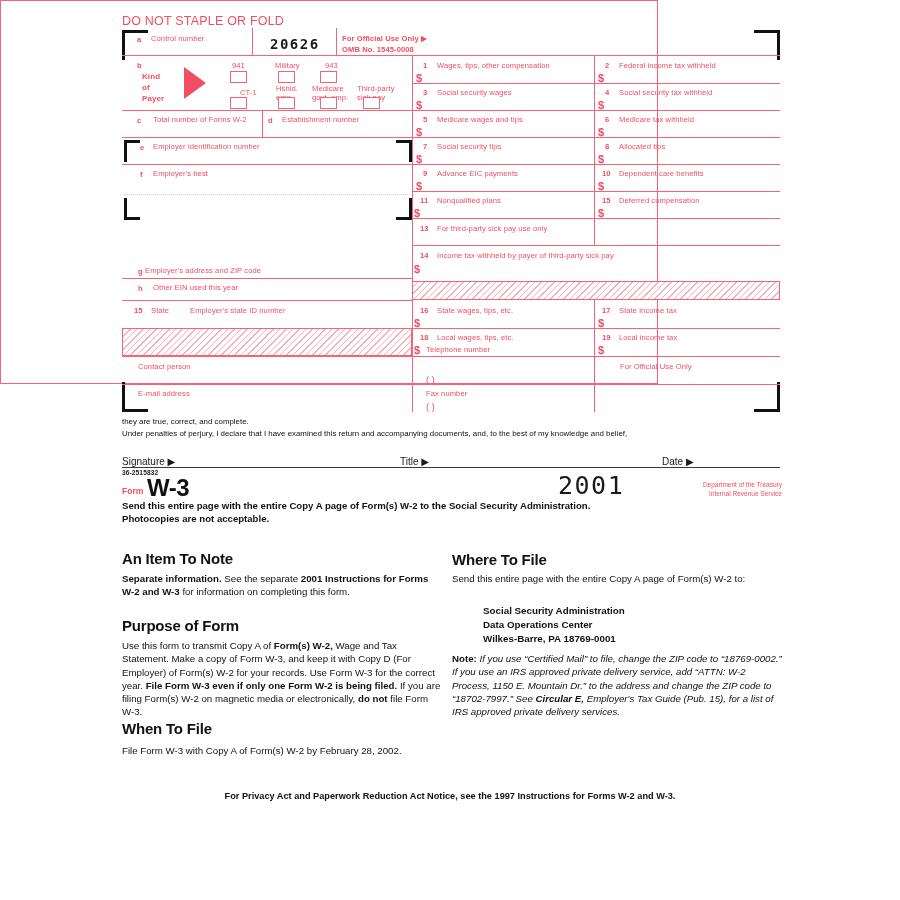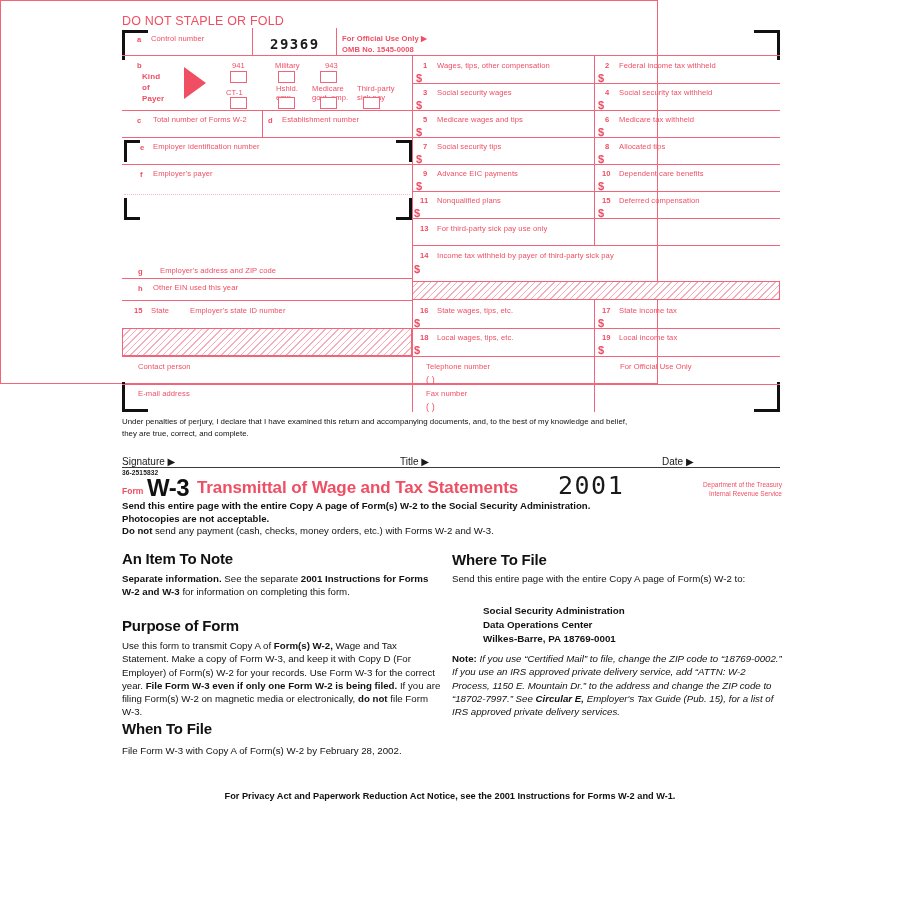--- a/index.html
+++ b/index.html
@@ -180,21 +180,21 @@
   <div class="vline" style="left:336px;top:28px;height:27px;"></div>
   <div class="vline" style="left:412px;top:55px;height:329px;"></div>
   <div class="vline" style="left:594px;top:55px;height:190px;"></div>
   <div class="vline" style="left:262px;top:110px;height:27px;"></div>
   <div class="vline" style="left:176px;top:328px;height:28px;"></div>
   <div class="vline" style="left:594px;top:300px;height:84px;"></div>
   <div class="vline" style="left:412px;top:356px;height:28px;"></div>
 
   <div class="boxletter" style="left:137px;top:35px;">a</div>
   <div class="lbl" style="left:151px;top:35px;">Control number</div>
-  <div class="abs ocr" style="left:270px;top:36px;font-size:14px;font-weight:700;">29369</div>
+  <div class="abs ocr" style="left:270px;top:36px;font-size:14px;font-weight:700;">20626</div>
 
   <div class="lbl" style="left:342px;top:35px;font-weight:700;">
     <span>For Official Use Only</span>
     <span>▶</span>
   </div>
   <div class="lbl" style="left:342px;top:46px;font-weight:700;">OMB No. 1545-0008</div>
 
   <div class="boxletter" style="left:137px;top:61px;">b</div>
   <div class="lbl" style="left:142px;top:72px;font-weight:700;font-size:8px;line-height:1.35;">
     <div>Kind</div>
@@ -205,21 +205,21 @@
 
   <div class="lbl" style="left:232px;top:62px;">941</div>
   <div class="chk" style="left:230px;top:71px;"></div>
 
   <div class="lbl" style="left:275px;top:62px;">Military</div>
   <div class="chk" style="left:278px;top:71px;"></div>
 
   <div class="lbl" style="left:325px;top:62px;">943</div>
   <div class="chk" style="left:320px;top:71px;"></div>
 
-  <div class="lbl" style="left:226px;top:89px;">CT-1</div>
+  <div class="lbl" style="left:240px;top:89px;">CT-1</div>
   <div class="chk" style="left:230px;top:97px;"></div>
 
   <div class="lbl" style="left:276px;top:84px;line-height:1.2;">Hshld.<br>emp.</div>
   <div class="chk" style="left:278px;top:97px;"></div>
 
   <div class="lbl" style="left:312px;top:84px;line-height:1.2;">Medicare<br>govt. emp.</div>
   <div class="chk" style="left:320px;top:97px;"></div>
 
   <div class="lbl" style="left:357px;top:84px;line-height:1.2;">Third-party<br>sick pay</div>
   <div class="chk" style="left:363px;top:97px;"></div>
@@ -230,26 +230,26 @@
 
   <div class="boxletter" style="left:268px;top:116px;">d</div>
   <div class="lbl" style="left:282px;top:116px;">Establishment number</div>
   <div class="abs" style="left:282px;top:126px;width:110px;height:9px;font-size:9px;color:#111;"></div>
 
   <div class="boxletter" style="left:140px;top:143px;">e</div>
   <div class="lbl" style="left:153px;top:143px;">Employer identification number</div>
   <div class="abs" style="left:153px;top:152px;width:230px;height:10px;font-size:9px;color:#111;"></div>
 
   <div class="boxletter" style="left:140px;top:170px;">f</div>
-  <div class="lbl" style="left:153px;top:170px;">Employer's payer</div>
+  <div class="lbl" style="left:153px;top:170px;">Employer's best</div>
   <div class="abs" style="left:153px;top:180px;width:240px;height:12px;font-size:9px;color:#111;"></div>
   <div class="dotted" style="left:124px;top:194px;width:286px;"></div>
 
   <div class="boxletter" style="left:138px;top:267px;">g</div>
-  <div class="lbl" style="left:160px;top:267px;text-align:center;">Employer's address and ZIP code</div>
+  <div class="lbl" style="left:145px;top:267px;text-align:center;">Employer's address and ZIP code</div>
   <div class="abs" style="left:153px;top:225px;width:240px;height:40px;font-size:9px;color:#111;"></div>
 
   <div class="boxletter" style="left:138px;top:284px;">h</div>
   <div class="lbl" style="left:153px;top:284px;">Other EIN used this year</div>
   <div class="abs" style="left:153px;top:292px;width:240px;height:8px;font-size:9px;color:#111;"></div>
 
   <div class="lbl num" style="left:423px;top:62px;">1</div>
   <div class="lbl" style="left:437px;top:62px;">Wages, tips, other compensation</div>
   <div class="dollar" style="left:416px;top:73px;">$</div>
   <div class="abs" style="left:426px;top:72px;width:160px;height:10px;font-size:9px;color:#111;"></div>
@@ -343,61 +343,57 @@
   <div class="abs" style="left:426px;top:344px;width:155px;height:10px;font-size:9px;color:#111;"></div>
 
   <div class="lbl num" style="left:602px;top:334px;">19</div>
   <div class="lbl" style="left:619px;top:334px;">Local income tax</div>
   <div class="dollar" style="left:598px;top:345px;">$</div>
   <div class="abs" style="left:608px;top:344px;width:155px;height:10px;font-size:9px;color:#111;"></div>
 
   <div class="lbl" style="left:138px;top:363px;">Contact person</div>
   <div class="abs" style="left:138px;top:372px;width:260px;height:10px;font-size:9px;color:#111;"></div>
 
-  <div class="lbl" style="left:426px;top:363px;">Telephone number</div>
+  <div class="lbl" style="left:426px;top:346px;">Telephone number</div>
   <div class="lbl" style="left:426px;top:375px;font-size:9px;">(          )</div>
   <div class="abs" style="left:470px;top:373px;width:110px;height:10px;font-size:9px;color:#111;"></div>
 
   <div class="lbl" style="left:620px;top:363px;">For Official Use Only</div>
 
   <div class="hline" style="left:122px;top:384px;width:658px;"></div>
   <div class="lbl" style="left:138px;top:390px;">E-mail address</div>
   <div class="abs" style="left:138px;top:399px;width:260px;height:10px;font-size:9px;color:#111;"></div>
 
   <div class="lbl" style="left:426px;top:390px;">Fax number</div>
   <div class="lbl" style="left:426px;top:402px;font-size:9px;">(          )</div>
   <div class="abs" style="left:470px;top:400px;width:110px;height:10px;font-size:9px;color:#111;"></div>
 
   <div class="vline" style="left:412px;top:384px;height:28px;"></div>
   <div class="vline" style="left:594px;top:356px;height:56px;"></div>
 
   <div class="abs" style="left:122px;top:416px;width:670px;font-size:7.9px;color:#111;line-height:1.55;">
+    <div>they are true, correct, and complete.</div>
     <div>Under penalties of perjury, I declare that I have examined this return and accompanying documents, and, to the best of my knowledge and belief,</div>
-    <div>they are true, correct, and complete.</div>
   </div>
 
   <div class="sigtxt" style="left:122px;top:456px;">Signature ▶</div>
   <div class="sigtxt" style="left:400px;top:456px;">Title ▶</div>
   <div class="sigtxt" style="left:662px;top:456px;">Date ▶</div>
   <div id="sigrule"></div>
 
   <div id="formno">36-2515832</div>
   <div id="mast-formword">Form</div>
   <div id="mast-w3">W-3</div>
-  <div id="mast-title">Transmittal of Wage and Tax Statements</div>
   <div id="mast-year" class="ocr">2001</div>
   <div id="mast-dept">
     <div>Department of the Treasury</div>
     <div>Internal Revenue Service</div>
   </div>
 
   <div id="sendline">Send this entire page with the entire Copy A page of Form(s) W-2 to the Social Security Administration. Photocopies are not acceptable.</div>
-  <div id="paymentline">
-    <b>Do not</b><span> send any payment (cash, checks, money orders, etc.) with Forms W-2 and W-3.</span>
-  </div>
 
   <div class="h2" style="left:122px;top:550px;">An Item To Note</div>
   <div class="para" style="left:122px;top:572px;width:320px;">
     <b>Separate information.</b> See the separate <b>2001 Instructions for Forms W-2 and W-3</b> for information on completing this form.
   </div>
 
   <div class="h2" style="left:122px;top:617px;">Purpose of Form</div>
   <div class="para" style="left:122px;top:639px;width:320px;">
     Use this form to transmit Copy A of <b>Form(s) W-2,</b> Wage and Tax Statement. Make a copy of Form W-3, and keep it with Copy D (For Employer) of Form(s) W-2 for your records. Use Form W-3 for the correct year. <b>File Form W-3 even if only one Form W-2 is being filed.</b> If you are filing Form(s) W-2 on magnetic media or electronically, <b>do not</b> file Form W-3.
   </div>
@@ -413,15 +409,15 @@
   <div id="addrblock">
     <div>Social Security Administration</div>
     <div>Data Operations Center</div>
     <div>Wilkes-Barre, PA 18769-0001</div>
   </div>
 
   <div class="para" style="left:452px;top:652px;width:330px;">
     <b>Note:</b> <i>If you use “Certified Mail” to file, change the ZIP code to “18769-0002.” If you use an IRS approved private delivery service, add “ATTN: W-2 Process, 1150 E. Mountain Dr.” to the address and change the ZIP code to “18702-7997.” See</i> <b><i>Circular E,</i></b> <i>Employer's Tax Guide (Pub. 15), for a list of IRS approved private delivery services.</i>
   </div>
 
-  <div id="privacy">For Privacy Act and Paperwork Reduction Act Notice, see the 2001 Instructions for Forms W-2 and W-1.</div>
+  <div id="privacy">For Privacy Act and Paperwork Reduction Act Notice, see the 1997 Instructions for Forms W-2 and W-3.</div>
 
 </div>
 
 </body></html>

